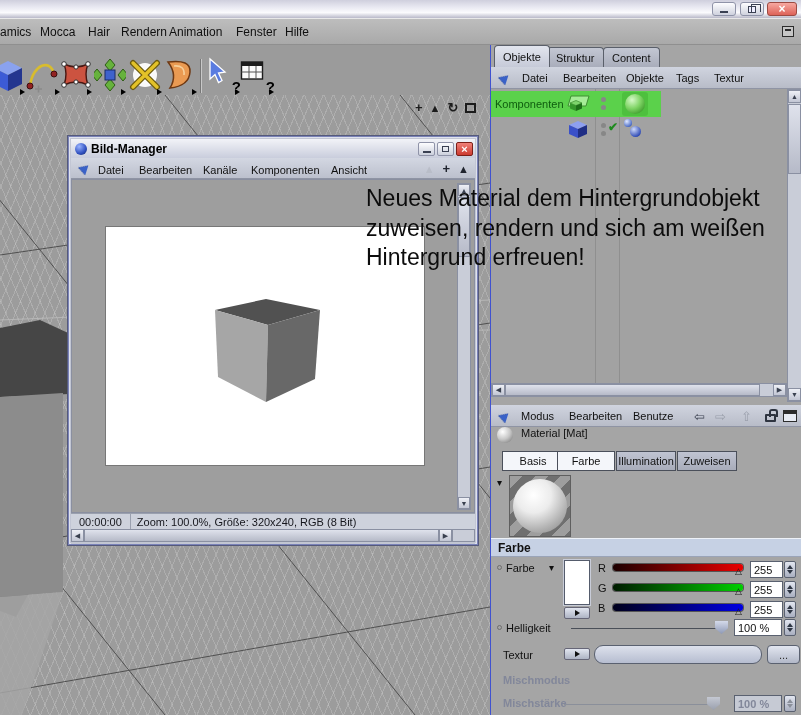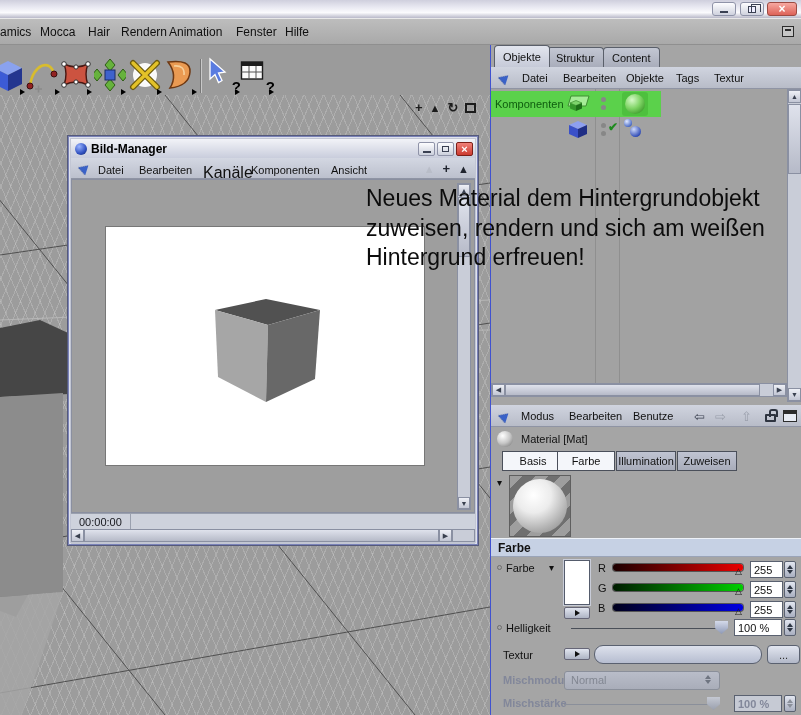--- a/index.html
+++ b/index.html
@@ -300,21 +300,21 @@
           <span class="sq"></span>
         </span>
       <span class="bm-btn close" style="margin-right:2px">
           <span>×</span>
         </span>
     </div>
     <div class="abs bm-menubar">
       <span class="pin" style="position:absolute;left:6px;top:4px"></span>
       <span class="mi" style="left:27px;font-size:11px">Datei</span>
       <span class="mi" style="left:68px;font-size:11px">Bearbeiten</span>
-      <span class="mi" style="left:132px;font-size:16px">Kanäle</span>
+      <span class="mi" style="left:132px;font-size:11px">Kanäle</span>
       <span class="mi" style="left:180px;font-size:11px">Komponenten</span>
       <span class="mi" style="left:260px;font-size:11px">Ansicht</span>
       <span class="bm-menu-ico" style="right:6px">
         <span style="color:#b9bdc8;font-size:11px">▲</span>
         <span style="font-weight:bold;font-size:13px">+</span>
         <span style="font-size:11px">▲</span>
       </span>
     </div>
     <div class="abs bm-content">
       <div class="bm-image">
@@ -325,20 +325,21 @@
         </svg>
       </div>
       <div class="abs vtrack" style="right:3px;top:3px;width:14px;height:327px">
         <div class="sarrow" style="width:12px;height:12px">▲</div>
         <div class="thumb" style="position:absolute;left:0;top:13px;width:12px;height:60px"></div>
         <div class="sarrow" style="position:absolute;bottom:0;width:12px;height:12px">▼</div>
       </div>
     </div>
     <div class="abs bm-status">
       <span style="padding:0 8px;border-right:1px solid #9aa0ae;height:100%;display:flex;align-items:center">00:00:00</span>
+      <span style="padding:0 6px">Zoom: 100.0%, Größe: 320x240, RGB (8 Bit)</span>
     </div>
     <div class="abs bm-hscroll">
       <span class="sarrow" style="width:13px;height:13px">◀</span>
       <span class="thumb" style="width:355px;height:13px"></span>
       <span class="sarrow" style="width:13px;height:13px">▶</span>
       <span class="vtrack" style="width:23px;height:13px;margin-left:auto"></span>
     </div>
   </div>
 
   <div class="abs rpanel z2">
@@ -413,21 +414,21 @@
         <span class="mi" style="left:30px;top:5px;font-size:11px">Modus</span>
         <span class="mi" style="left:78px;top:5px;font-size:11px">Bearbeiten</span>
         <span class="mi" style="left:142px;top:5px;font-size:11px">Benutze</span>
         <span class="am-ico" style="left:203px;color:#3b4150">⇦</span>
         <span class="am-ico" style="left:224px;color:#9ba0ac">⇨</span>
         <span class="am-ico" style="left:250px;color:#9ba0ac">⇧</span>
         <span class="lock" style="left:274px;top:9px"></span>
         <span class="paneli" style="left:292px;top:5px"></span>
       </div>
 
-      <div class="abs" style="left:0;top:22px;width:311px;height:24px;display:flex;align-items:center">
+      <div class="abs" style="left:0;top:22px;width:311px;height:24px;display:flex;align-items:flex-start">
         <span class="matball-sm" style="margin-left:6px"></span>
         <span style="margin-left:8px">Material [Mat]</span>
       </div>
 
       <div class="am-tab active" style="left:11px;width:62px;top:46px">
           <span>Basis</span>
         </div>
       <div class="am-tab active" style="left:66px;width:58px;top:46px">
           <span>Farbe</span>
         </div>
@@ -506,27 +507,20 @@
         <span class="abs" style="left:12px;top:6px">Textur</span>
         <span class="mini-btn" style="left:73px;top:5px">
             <span class="tri"></span>
           </span>
         <span class="pillfield" style="left:103px;top:2px;width:168px;height:19px"></span>
         <span class="browse" style="left:276px;top:2px">...</span>
       </div>
 
       <div class="abs" style="left:0;top:264px;width:311px;height:24px">
         <span class="abs gray" style="left:12px;top:5px">Mischmodus</span>
-        <span class="ddown">
-          <span>Normal</span>
-          <span class="ud">
-              <i class="u"></i>
-              <i class="d"></i>
-            </span>
-        </span>
       </div>
 
       <div class="abs" style="left:0;top:288px;width:311px;height:22px">
         <span class="abs gray" style="left:12px;top:4px">Mischstärke</span>
         <span class="hline" style="left:73px;top:11px;width:152px;background:#8a8f9a"></span>
         <span class="knob" style="left:216px;top:4px;background:linear-gradient(#c4c8d2,#9aa0ae)"></span>
         <span class="valbox gray" style="left:243px;top:2px;width:48px;background:#c6cad4">100 %</span>
         <span class="spin" style="left:293px;top:2px">
             <i class="u" style="border-bottom-color:#8a8f9a"></i>
             <i class="d" style="border-top-color:#8a8f9a"></i>

